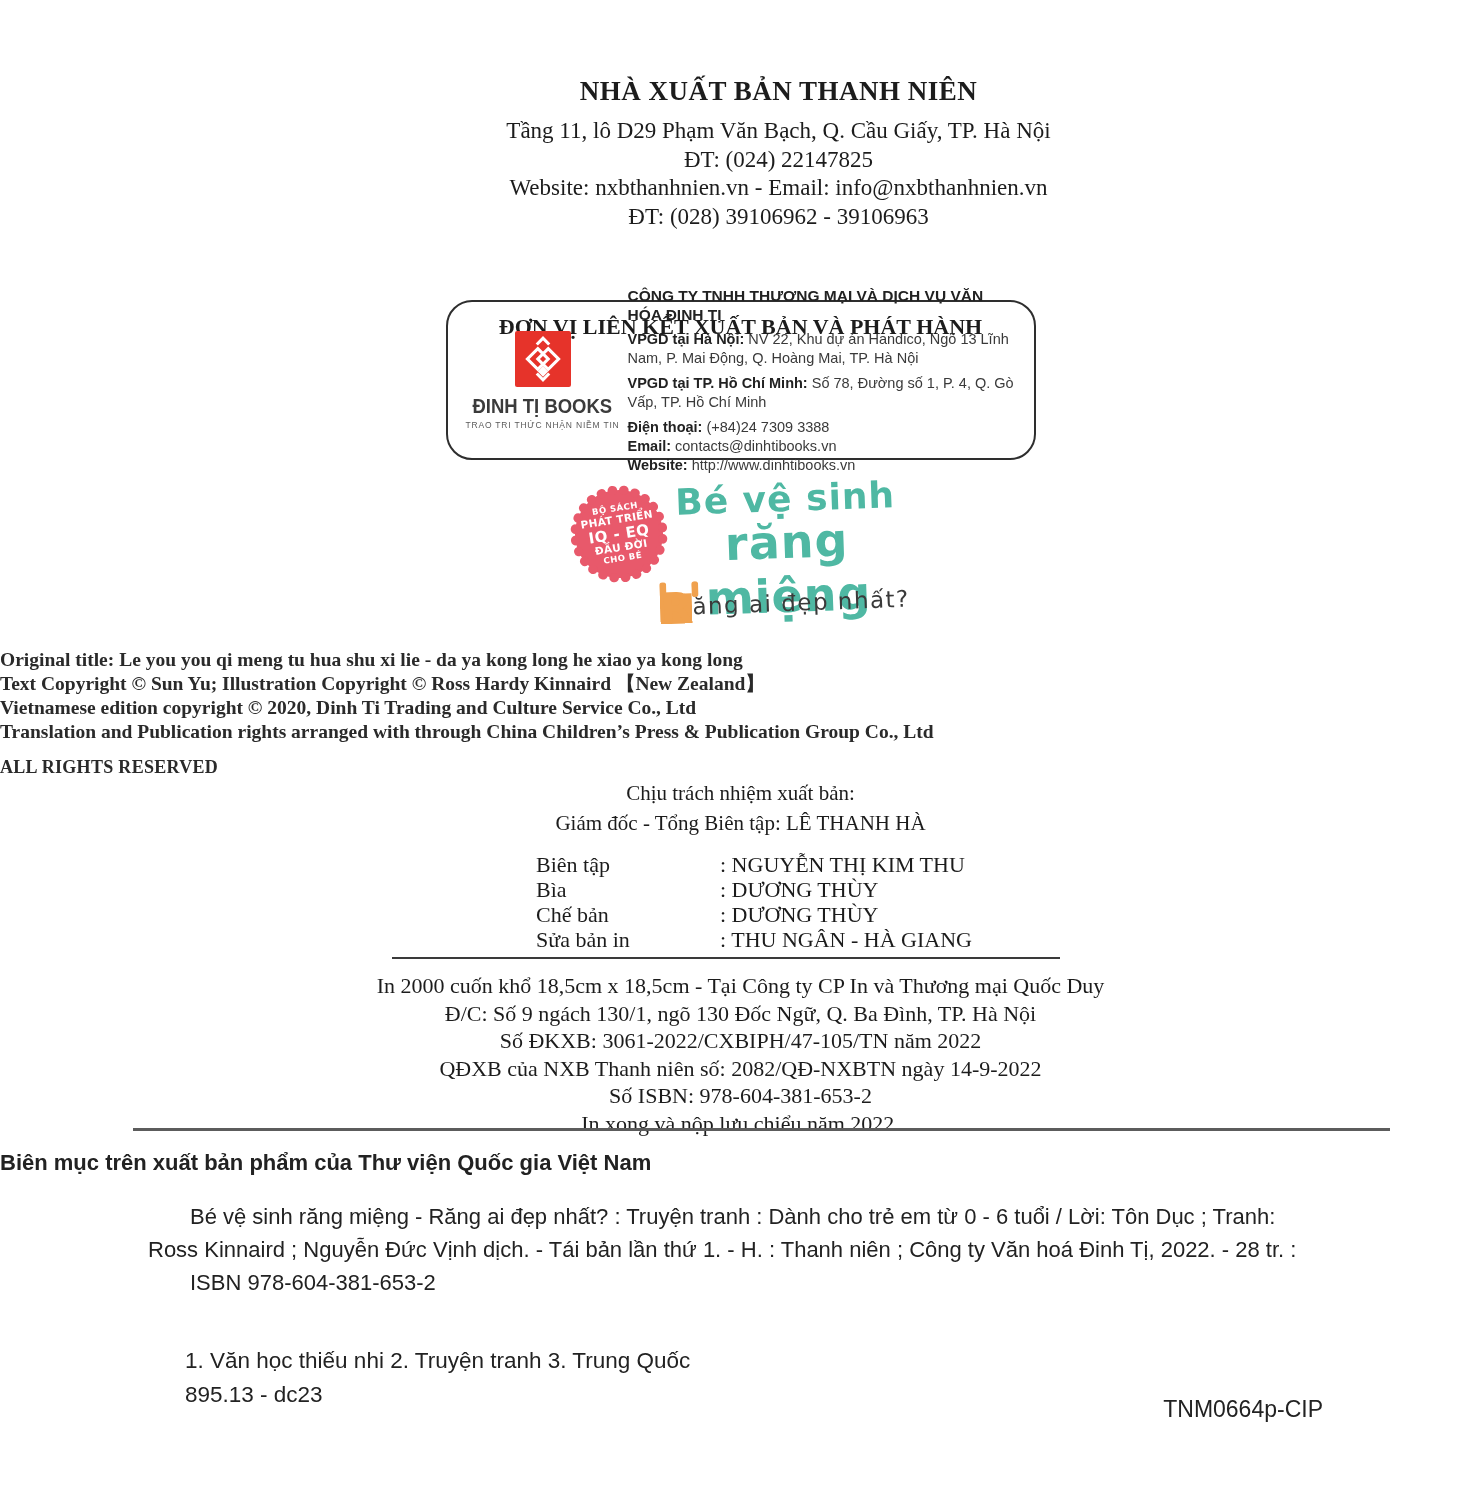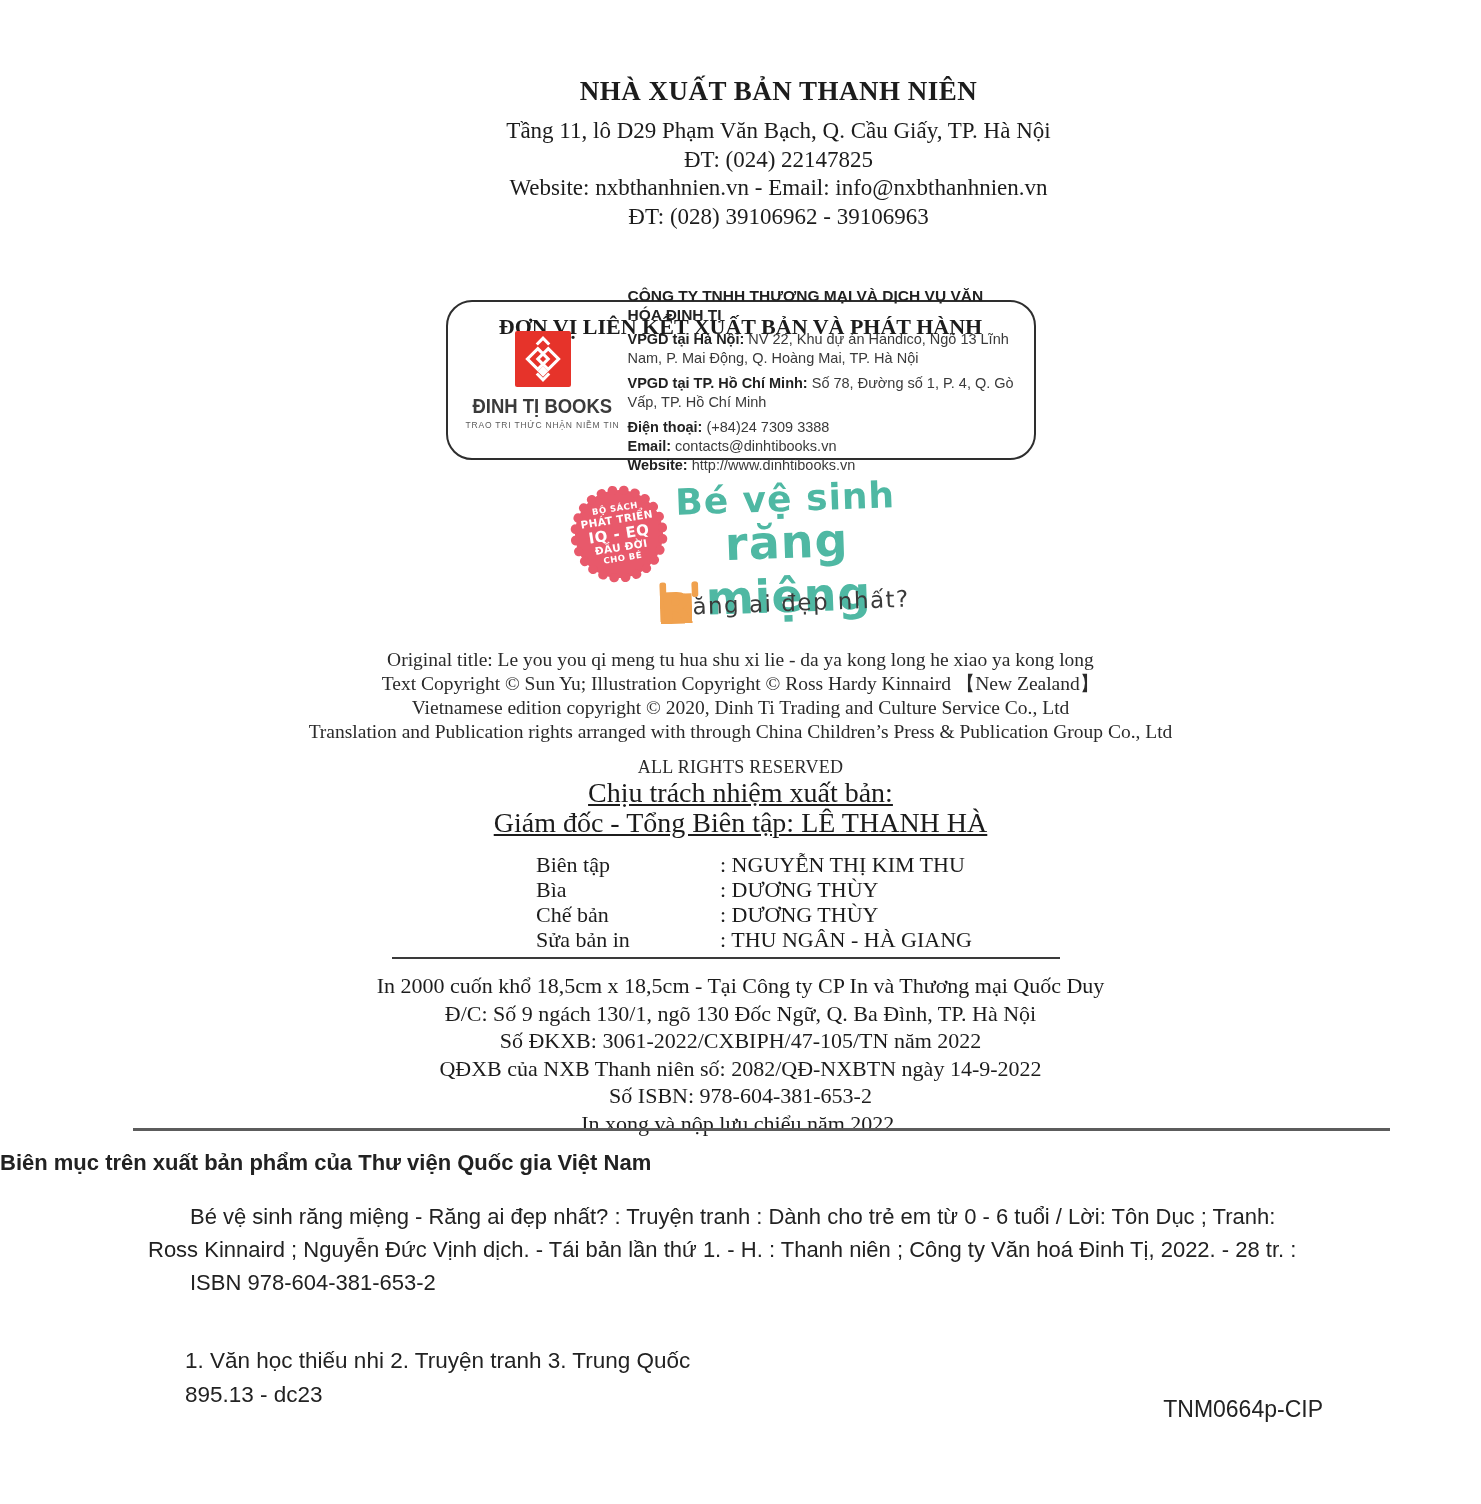--- a/index.html
+++ b/index.html
@@ -52,28 +52,28 @@
   #title-line2 { font-size:46px; margin-top:-4px; letter-spacing:1px; }
   #subtitle { position:absolute; left:88px; top:112px; width:252px; text-align:center;
     font-family:"DejaVu Sans",sans-serif; color:#3a3a3a; transform:rotate(-2deg); white-space:nowrap; }
   #subtitle .r { position:relative; display:inline-block; font-weight:bold; font-size:42px;
     line-height:30px; vertical-align:-8px; }
   #subtitle .r::before, #subtitle .r::after { content:""; position:absolute; width:7px; height:16px;
     border-radius:4px; background:inherit; top:-12px; }
   #subtitle .rest { font-size:23px; letter-spacing:1.5px; }
 
   
-  #copyright { position:absolute; top:648px; left:0; width:100%; text-align:center;
-    color:#2a2a2a; }
+  #copyright { position:absolute; top:648px; left:0; width:100%; text-align:left;
+    color:#2a2a2a;font-weight:bold; }
   #copyright .c-line { font-size:19.5px; line-height:24px; }
   #copyright .all-rights { font-size:18px; margin-top:13px; letter-spacing:.3px; }
 
   
   #responsibility { position:absolute; top:778px; left:0; width:100%; text-align:center; }
-  #responsibility div { font-size:28px; line-height:30px;text-decoration:underline; }
+  #responsibility div { font-size:21px; line-height:30px; }
 
   
   #credits { position:absolute; top:852px; left:536px;
     display:grid; grid-template-columns:184px auto; font-size:22px; line-height:25px; row-gap:0; }
 
   
   #divider1 { position:absolute; top:957px; left:392px; width:668px; border-top:2px solid #3a3a3a; }
   #divider2 { position:absolute; top:1128px; left:133px; width:1257px; border-top:3px solid #5c5c5c; }
 
   

